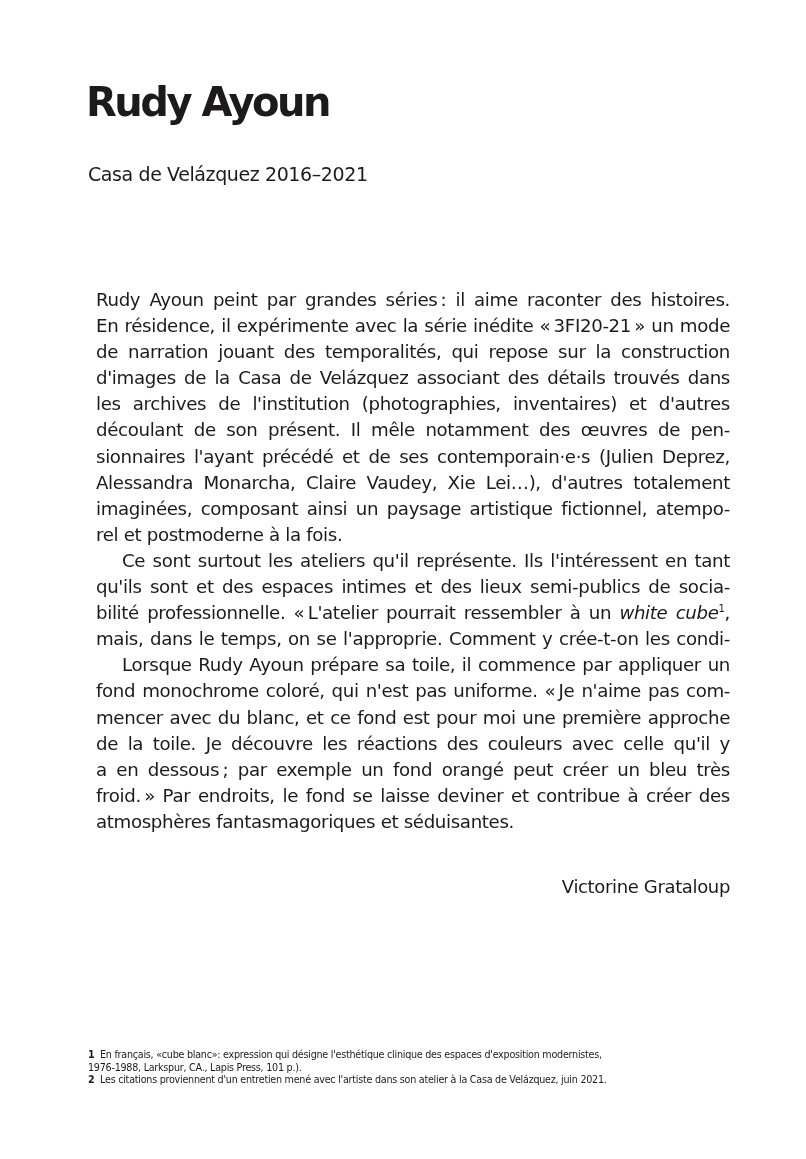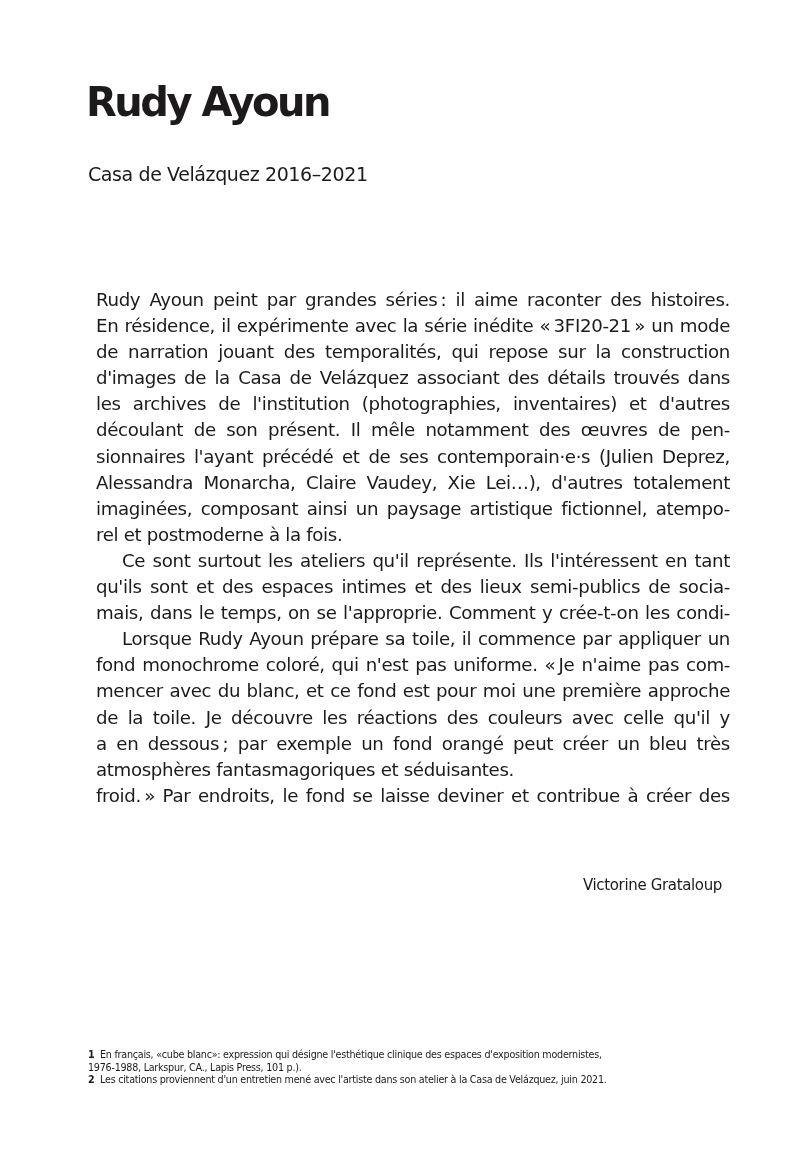--- a/index.html
+++ b/index.html
@@ -6,21 +6,21 @@
   body { width: 806px; height: 1159px; position: relative; overflow: hidden; color: #1c1a1a; font-family: "DejaVu Sans", sans-serif; }
   .page { position: absolute; left: 0; top: 0; width: 806px; height: 1159px; }
   .title { position: absolute; left: 86px; top: 82px; font-size: 40px; font-weight: bold; letter-spacing: -2.5px; line-height: 1; white-space: nowrap; }
   .subtitle { position: absolute; left: 88px; top: 163px; font-size: 19px; letter-spacing: -0.4px; white-space: nowrap; }
   .body { position: absolute; left: 96px; top: 287px; width: 634px; font-size: 18.2px; line-height: 26.1px; letter-spacing: -0.35px; }
   .line { display: block; white-space: nowrap; text-align: justify; text-align-last: justify; height: 26.1px; }
   .line.last { text-align-last: left; }
   .line.indent { padding-left: 26px; }
   sup { font-size: 10px; line-height: 0; vertical-align: 7px; }
   em { font-style: italic; }
-  .signature { position: absolute; right: 84px; top: 876px; font-size: 15px; letter-spacing: -0.35px; white-space: nowrap; }
+  .signature { position: absolute; right: 76px; top: 876px; font-size: 18px; letter-spacing: -0.35px; white-space: nowrap; }
   .footnotes { position: absolute; left: 88px; top: 1049px; width: 634px; font-size: 9.6px; line-height: 12.5px; letter-spacing: -0.25px; }
   .fn-line { display: block; white-space: nowrap; }
   .fn-num { font-weight: bold; }
 </style>
 </head>
 <body>
 
 <div class="page">
 
   <div class="title">Rudy Ayoun</div>
@@ -33,29 +33,30 @@
     <span class="line">d'images de la Casa de Velázquez associant des détails trouvés dans</span>
     <span class="line">les archives de l'institution (photographies, inventaires) et d'autres</span>
     <span class="line">découlant de son présent. Il mêle notamment des œuvres de pen-</span>
     <span class="line">sionnaires l'ayant précédé et de ses contemporain·e·s (Julien Deprez,</span>
     <span class="line">Alessandra Monarcha, Claire Vaudey, Xie Lei…), d'autres totalement</span>
     <span class="line">imaginées, composant ainsi un paysage artistique fictionnel, atempo-</span>
     <span class="line last">rel et postmoderne à la fois.</span>
 
     <span class="line indent">Ce sont surtout les ateliers qu'il représente. Ils l'intéressent en tant</span>
     <span class="line">qu'ils sont et des espaces intimes et des lieux semi-publics de socia-</span>
+    <span class="line"><span>bilité professionnelle. « L'atelier pourrait ressembler à un </span><em>white cube</em><sup>1</sup><span>,</span></span>
     <span class="line">mais, dans le temps, on se l'approprie. Comment y crée-t-on les condi-</span>
 
     <span class="line indent">Lorsque Rudy Ayoun prépare sa toile, il commence par appliquer un</span>
     <span class="line">fond monochrome coloré, qui n'est pas uniforme. « Je n'aime pas com-</span>
     <span class="line">mencer avec du blanc, et ce fond est pour moi une première approche</span>
     <span class="line">de la toile. Je découvre les réactions des couleurs avec celle qu'il y</span>
     <span class="line">a en dessous ; par exemple un fond orangé peut créer un bleu très</span>
+    <span class="line">froid. » Par endroits, le fond se laisse deviner et contribue à créer des</span>
     <span class="line last">atmosphères fantasmagoriques et séduisantes.</span>
-    <span class="line">froid. » Par endroits, le fond se laisse deviner et contribue à créer des</span>
   </div>
 
   <div class="signature">Victorine Grataloup</div>
 
   <div class="footnotes">
     <span class="fn-line"><span class="fn-num">1</span>&nbsp; <span>En français, «cube blanc»: expression qui désigne l'esthétique clinique des espaces d'exposition modernistes,</span></span>
     <span class="fn-line">1976-1988, Larkspur, CA., Lapis Press, 101 p.).</span>
     <span class="fn-line"><span class="fn-num">2</span>&nbsp; <span>Les citations proviennent d'un entretien mené avec l'artiste dans son atelier à la Casa de Velázquez, juin 2021.</span></span>
   </div>
 

